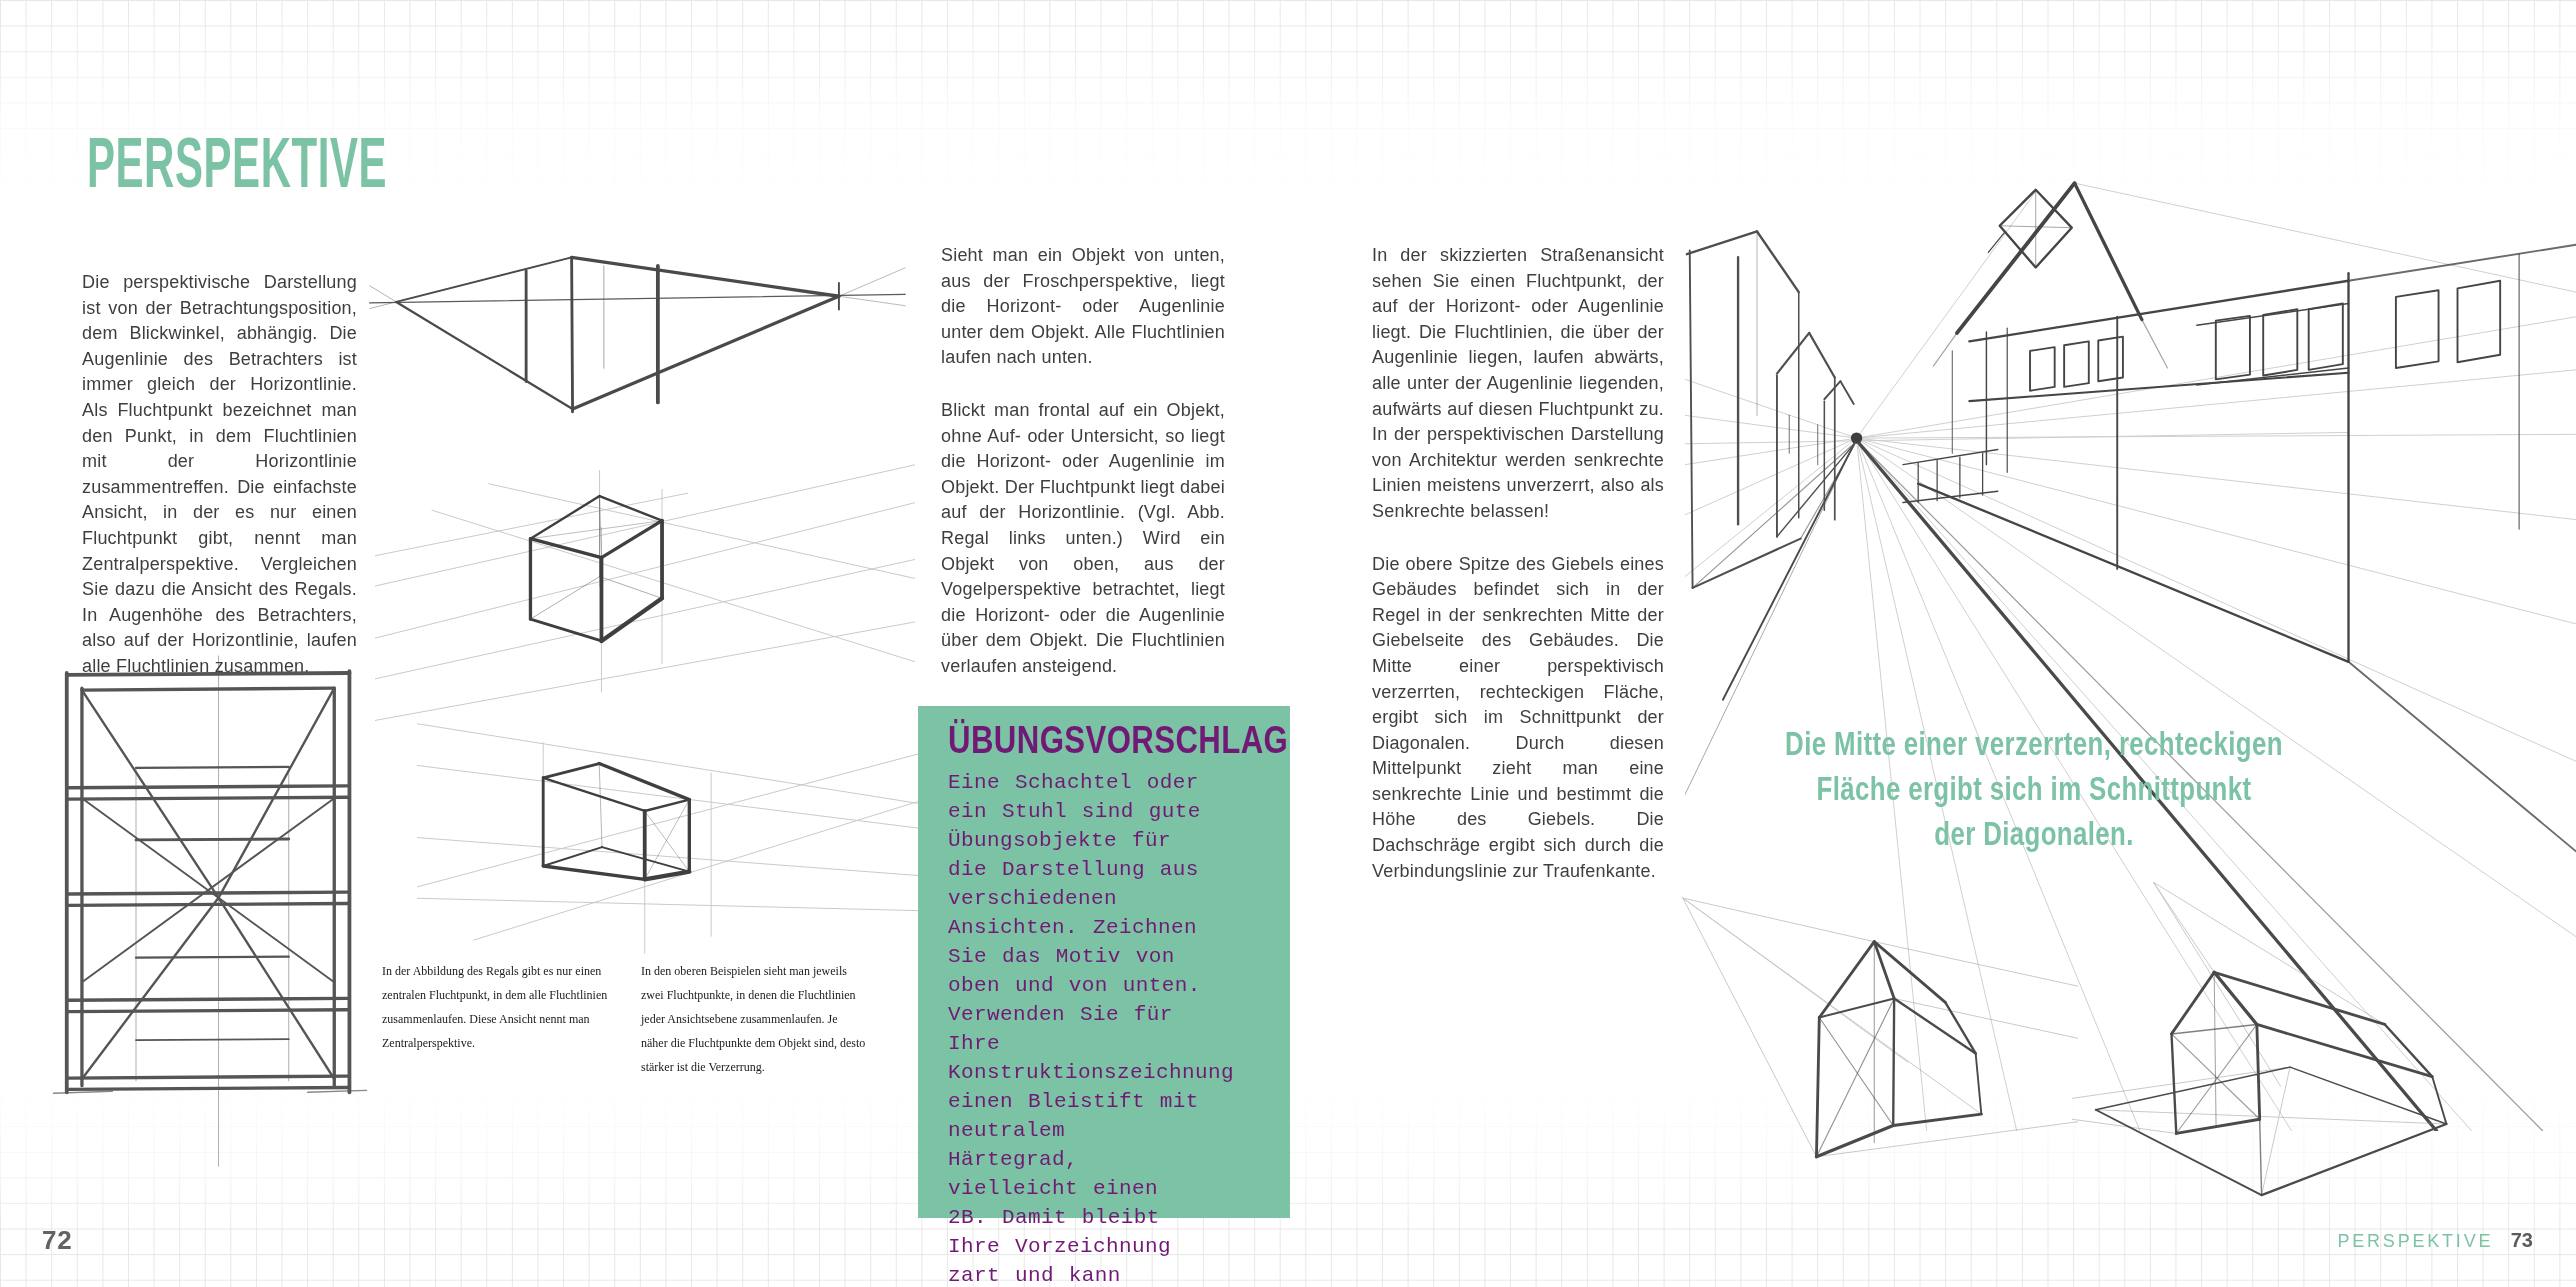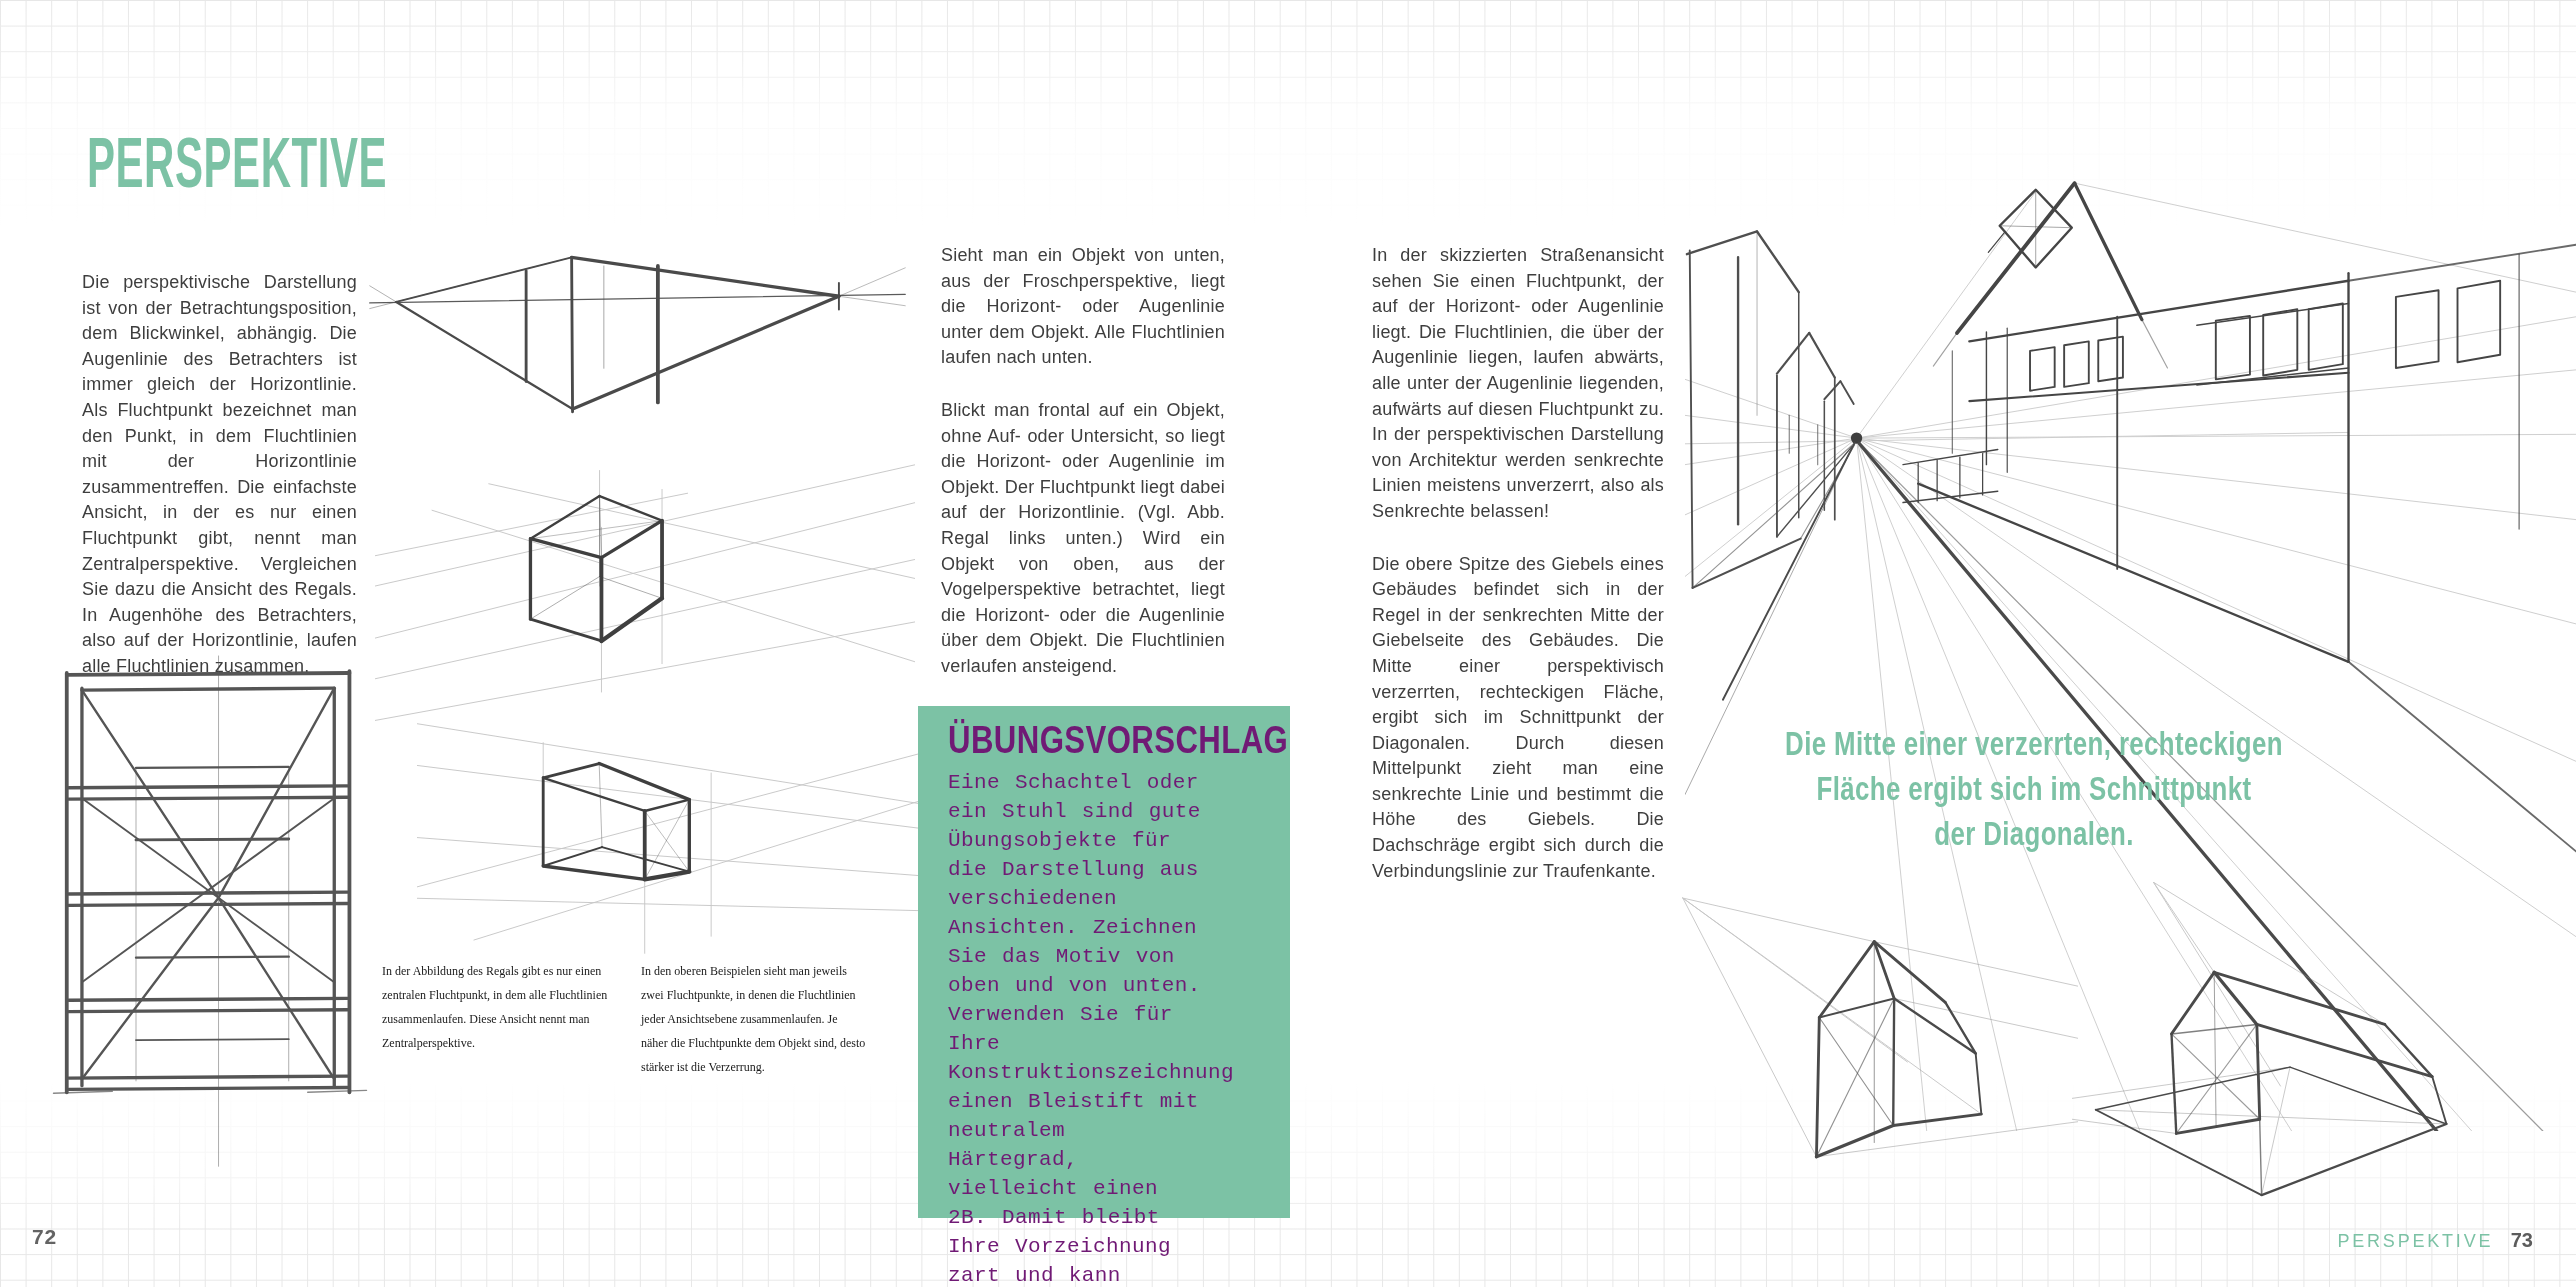--- a/index.html
+++ b/index.html
@@ -81,22 +81,22 @@
   .sketch{position:absolute;}
   .sk-plane      {left:365px; top:226px;}
   .sk-cube-bird  {left:375px; top:444px;}
   .sk-cube-frog  {left:417px; top:716px;}
   .sk-shelf      {left:44px;  top:654px;}
   .sk-street     {left:1685px;top:131px;}
   .sk-house-below{left:1680px;top:877px;}
   .sk-house-above{left:2072px;top:882px;}
 
   .footer-left{
-    position:absolute; left:32px; top:1225px;
-    font-size:21px; font-weight:700; color:#636363; letter-spacing:0.9px;
+    position:absolute; left:42px; top:1225px;
+    font-size:26px; font-weight:700; color:#636363; letter-spacing:0.9px;
   }
   .footer-right{
     position:absolute; right:43px; top:1229px; white-space:nowrap;
   }
   .footer-right .chapter{
     color:var(--accent,#7cc2a5); font-size:18px; letter-spacing:2.8px;
   }
   .footer-right .pagenum{
     color:#5c5c5c; font-size:20px; font-weight:700; margin-left:13.3px;
   }

